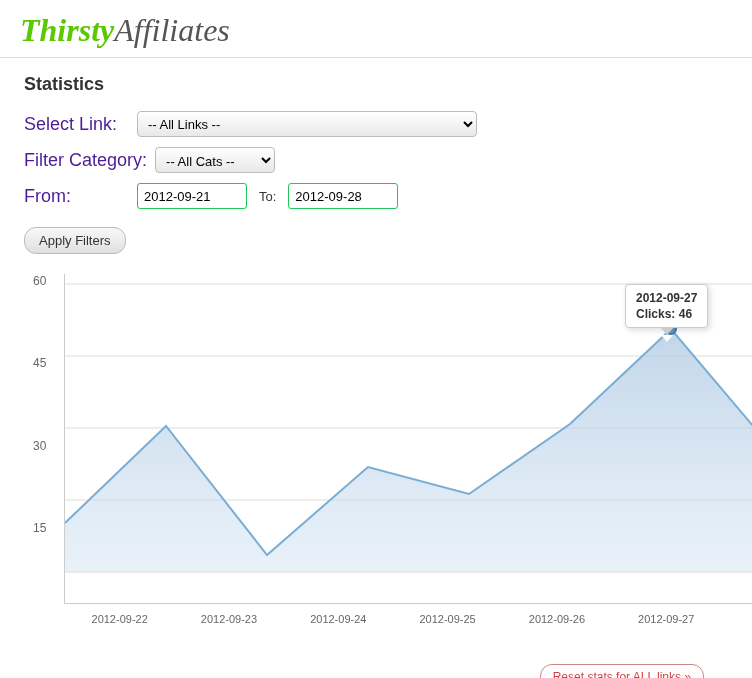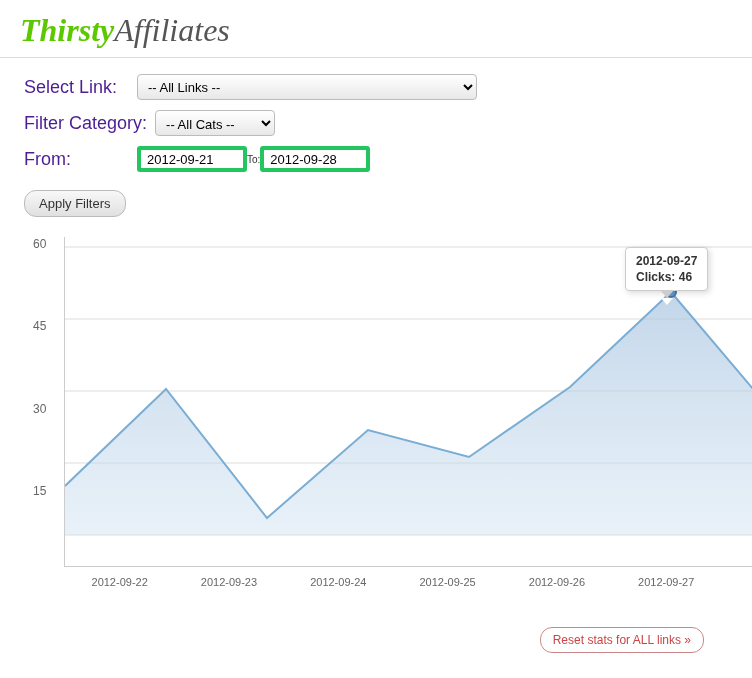--- a/index.html
+++ b/index.html
@@ -64,29 +64,29 @@
       border: 1px solid #bbb;
       border-radius: 4px;
       background: linear-gradient(to bottom, #fff, #e8e8e8);
       font-size: 13px;
       padding: 5px 6px;
       cursor: pointer;
       width: 120px;
     }
     .date-input {
       height: 26px;
-      border: 4px solid #22c55e;
+      border: 1px solid #22c55e;
       border-radius: 3px;
       font-size: 13px;
       padding: 0 6px;
       width: 110px;
     }
     .to-label {
-      margin: 0 0;
-      font-size: 10px;
+      margin: 0 12px;
+      font-size: 13px;
     }
     .apply-btn {
       margin-top: 8px;
       padding: 5px 14px;
       border: 1px solid #bbb;
       border-radius: 12px;
       background: linear-gradient(to bottom, #f8f8f8, #e0e0e0);
       font-size: 13px;
       cursor: pointer;
       color: #333;
@@ -197,20 +197,21 @@
 </head>
 <body>
 
 <div class="header">
   <div class="logo">
     <span class="logo-thirsty">Thirsty</span><span class="logo-affiliates">Affiliates</span>
   </div>
 </div>
 
 <div class="content">
+  <div class="page-title">Statistics</div>
 
   <div class="form-row">
     <span class="form-label">Select Link:</span>
     <select class="select-link">
       <option>-- All Links --</option>
     </select>
   </div>
 
   <div class="form-row">
     <span class="form-label">Filter Category:</span>

